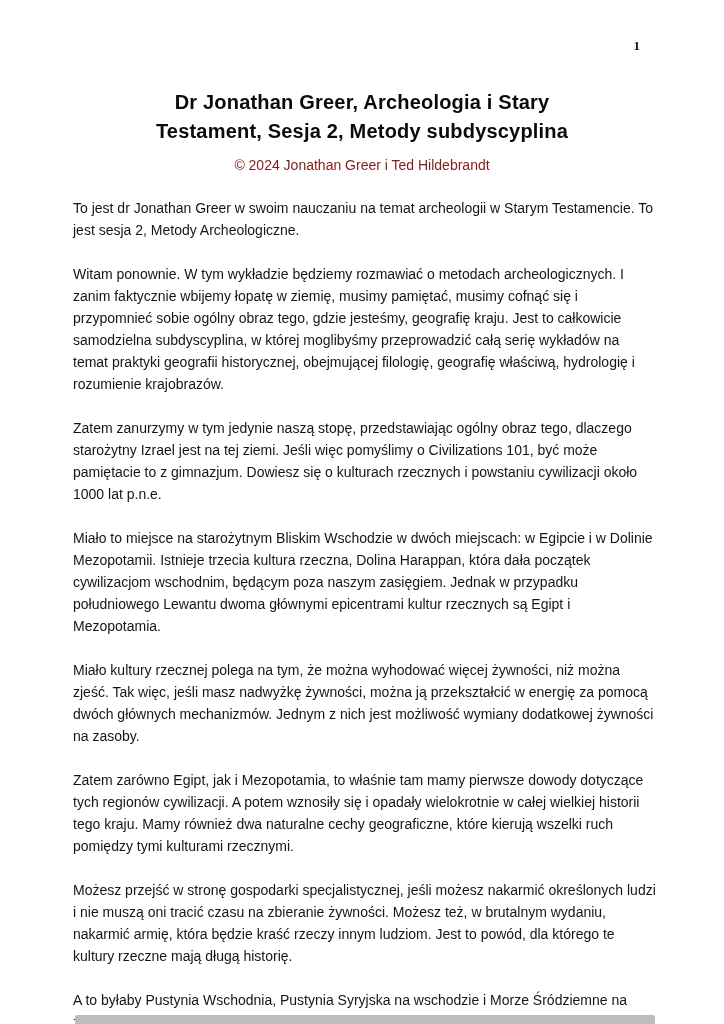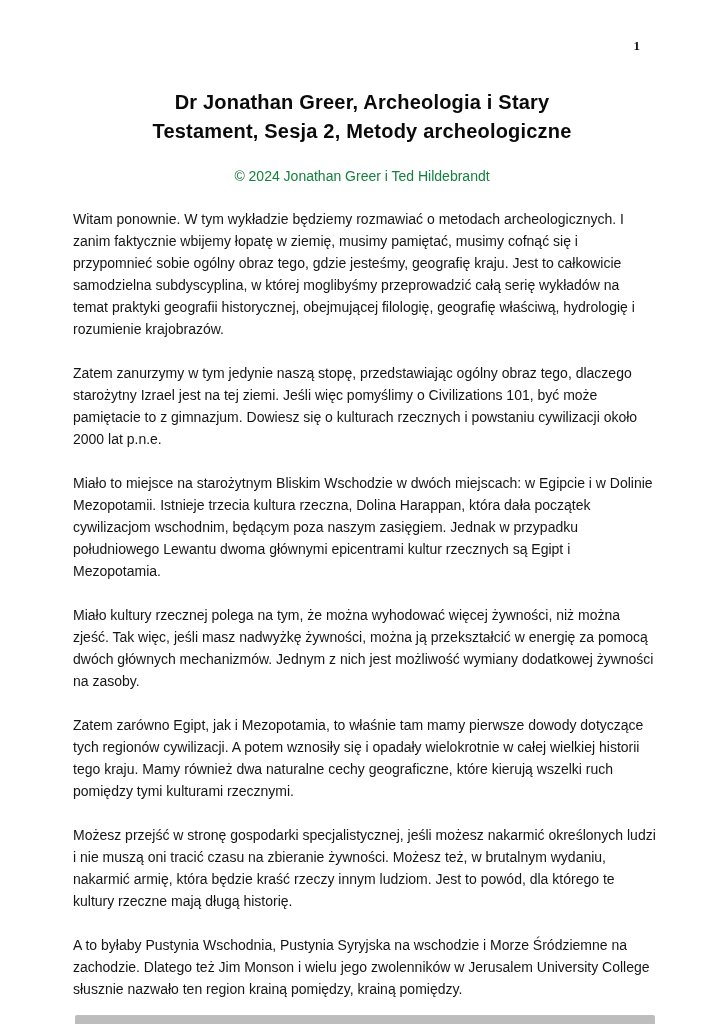--- a/index.html
+++ b/index.html
@@ -32,24 +32,24 @@
   .doc-title {
     margin: 0 auto;
     max-width: 470px;
     font-size: 20px;
     line-height: 29px;
     font-weight: 700;
     color: #0a0a0a;
     letter-spacing: 0.2px;
   }
   .copyright {
-    margin-top: 20px;
+    margin-top: 9px;
     font-size: 14px;
     line-height: 20px;
-    color: #15803d;
+    color: #7f1d1d;
   }
   .content {
     margin: 22px 66px 0 73px;
   }
   .content p {
     margin: 0 0 22px 0;
     font-size: 14px;
     line-height: 22px;
     color: #151515;
     text-align: left;
@@ -64,27 +64,28 @@
     border-radius: 2px 2px 0 0;
   }
 </style>
 </head>
 <body>
 
 <div class="page">
   <div class="page-number">1</div>
 
   <div class="title-block">
-    <div class="doc-title">Dr Jonathan Greer, Archeologia i Stary Testament, Sesja 2, Metody archeologiczne</div>
+    <div class="doc-title">Dr Jonathan Greer, Archeologia i Stary Testament, Sesja 2, Metody subdyscyplina</div>
     <div class="copyright">© 2024 Jonathan Greer i Ted Hildebrandt</div>
   </div>
 
   <div class="content">
+      <p>To jest dr Jonathan Greer w swoim nauczaniu na temat archeologii w Starym Testamencie. To jest sesja 2, Metody Archeologiczne.</p>
       <p>Witam ponownie. W tym wykładzie będziemy rozmawiać o metodach archeologicznych. I zanim faktycznie wbijemy łopatę w ziemię, musimy pamiętać, musimy cofnąć się i przypomnieć sobie ogólny obraz tego, gdzie jesteśmy, geografię kraju. Jest to całkowicie samodzielna subdyscyplina, w której moglibyśmy przeprowadzić całą serię wykładów na temat praktyki geografii historycznej, obejmującej filologię, geografię właściwą, hydrologię i rozumienie krajobrazów.</p>
-      <p>Zatem zanurzymy w tym jedynie naszą stopę, przedstawiając ogólny obraz tego, dlaczego starożytny Izrael jest na tej ziemi. Jeśli więc pomyślimy o Civilizations 101, być może pamiętacie to z gimnazjum. Dowiesz się o kulturach rzecznych i powstaniu cywilizacji około 2000 lat p.n.e.</p>
+      <p>Zatem zanurzymy w tym jedynie naszą stopę, przedstawiając ogólny obraz tego, dlaczego starożytny Izrael jest na tej ziemi. Jeśli więc pomyślimy o Civilizations 101, być może pamiętacie to z gimnazjum. Dowiesz się o kulturach rzecznych i powstaniu cywilizacji około 1000 lat p.n.e.</p>
       <p>Miało to miejsce na starożytnym Bliskim Wschodzie w dwóch miejscach: w Egipcie i w Dolinie Mezopotamii. Istnieje trzecia kultura rzeczna, Dolina Harappan, która dała początek cywilizacjom wschodnim, będącym poza naszym zasięgiem. Jednak w przypadku południowego Lewantu dwoma głównymi epicentrami kultur rzecznych są Egipt i Mezopotamia.</p>
       <p>Miało kultury rzecznej polega na tym, że można wyhodować więcej żywności, niż można zjeść. Tak więc, jeśli masz nadwyżkę żywności, można ją przekształcić w energię za pomocą dwóch głównych mechanizmów. Jednym z nich jest możliwość wymiany dodatkowej żywności na zasoby.</p>
       <p>Zatem zarówno Egipt, jak i Mezopotamia, to właśnie tam mamy pierwsze dowody dotyczące tych regionów cywilizacji. A potem wznosiły się i opadały wielokrotnie w całej wielkiej historii tego kraju. Mamy również dwa naturalne cechy geograficzne, które kierują wszelki ruch pomiędzy tymi kulturami rzecznymi.</p>
       <p>Możesz przejść w stronę gospodarki specjalistycznej, jeśli możesz nakarmić określonych ludzi i nie muszą oni tracić czasu na zbieranie żywności. Możesz też, w brutalnym wydaniu, nakarmić armię, która będzie kraść rzeczy innym ludziom. Jest to powód, dla którego te kultury rzeczne mają długą historię.</p>
       <p>A to byłaby Pustynia Wschodnia, Pustynia Syryjska na wschodzie i Morze Śródziemne na zachodzie. Dlatego też Jim Monson i wielu jego zwolenników w Jerusalem University College słusznie nazwało ten region krainą pomiędzy, krainą pomiędzy.</p>
     </div>
 
   <div class="bottom-strip"></div>
 </div>
 

